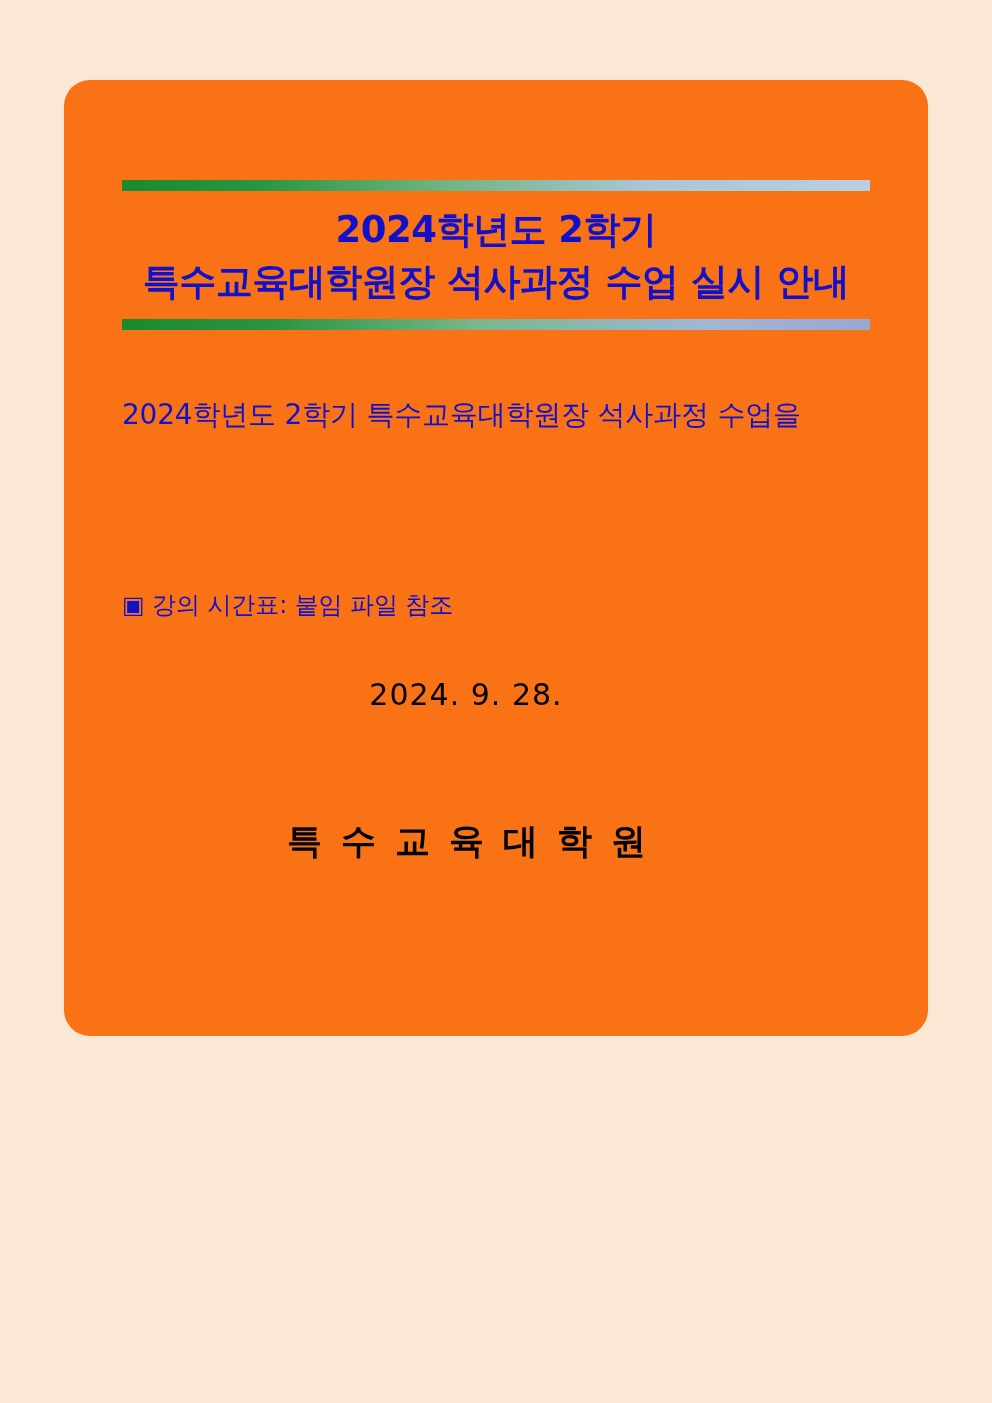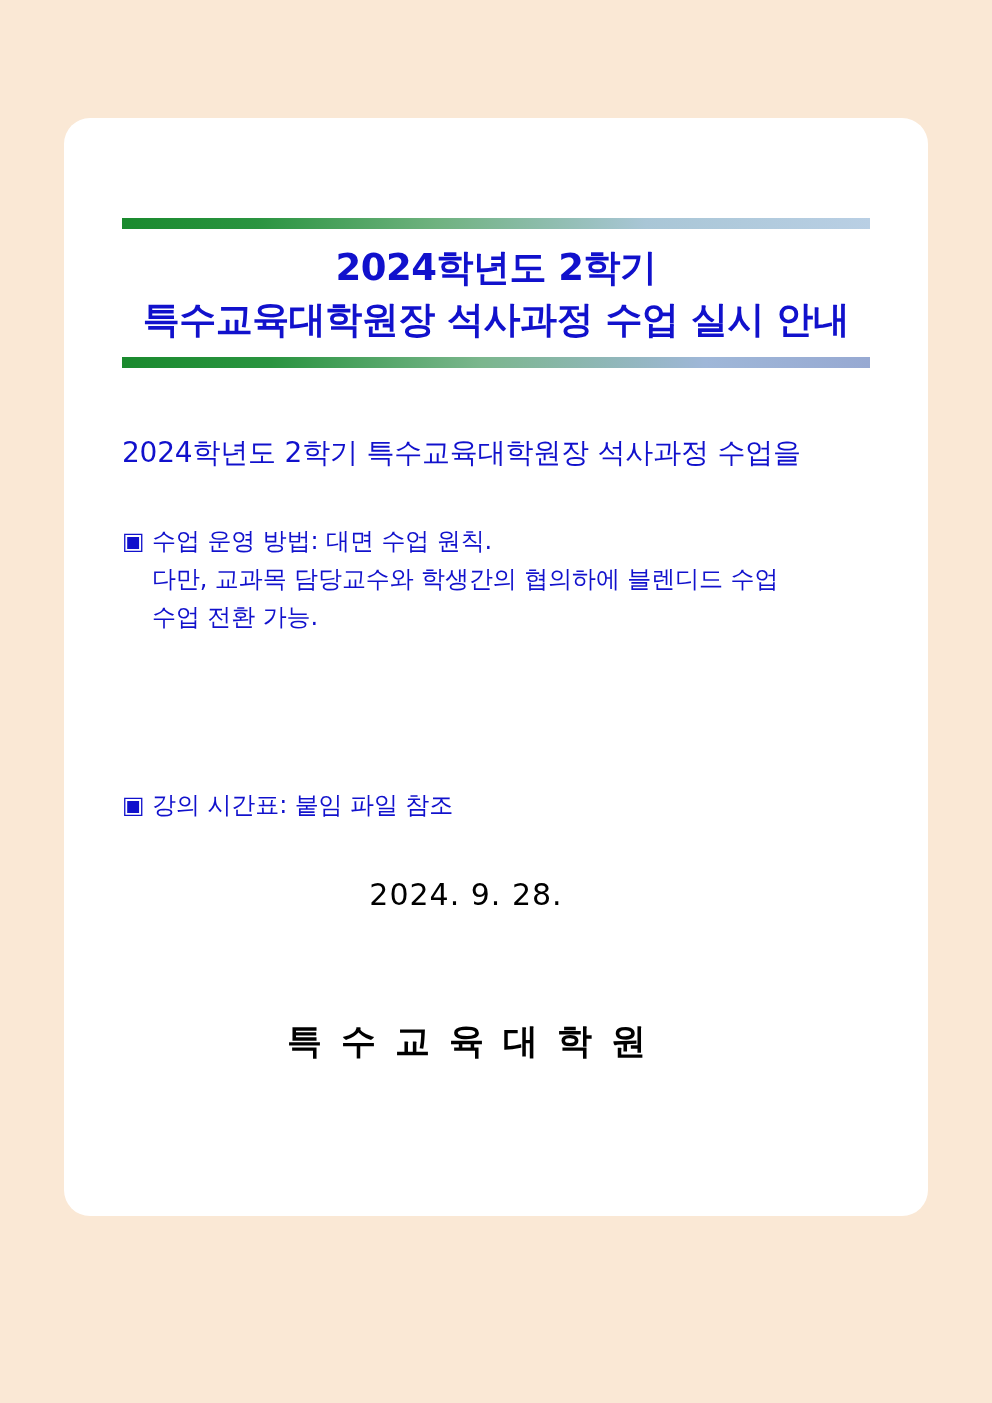--- a/index.html
+++ b/index.html
@@ -11,24 +11,23 @@
     height: 1403px;
     background: #fae8d5;
     font-family: "DejaVu Sans", "Liberation Sans", sans-serif;
     overflow: hidden;
   }
   .page {
     position: absolute;
     left: 64px;
     top: 80px;
     width: 864px;
-    height: 1098px;
-    background: #ffffff;
+    height: 956px;
+    background: #f97316;
     border-radius: 26px;
-    margin-top: 38px;
   }
   .inner {
     position: absolute;
     left: 58px;
     top: 100px;
     right: 58px;
   }
   .rule {
     height: 11px;
     width: 100%;
@@ -105,25 +104,20 @@
       <div class="title-line l2">특수교육대학원장 석사과정 수업 실시 안내</div>
     </div>
 
     <div class="rule bottom"></div>
 
     <div class="intro">
       <div>2024학년도 2학기 특수교육대학원장 석사과정 수업을</div>
     </div>
 
 
-    <div class="bullet-block b2">
-      <div><span>▣</span> <span>수업 운영 방법: 대면 수업 원칙.</span></div>
-      <div class="sub">다만, 교과목 담당교수와 학생간의 협의하에 블렌디드 수업</div>
-      <div class="sub">수업 전환 가능.</div>
-    </div>
 
     <div class="bullet-block b3">
       <div><span>▣</span> <span>강의 시간표: 붙임 파일 참조</span></div>
     </div>
 
     <div class="date">2024. 9. 28.</div>
 
     <div class="signature">특수교육대학원</div>
 
   </div>

